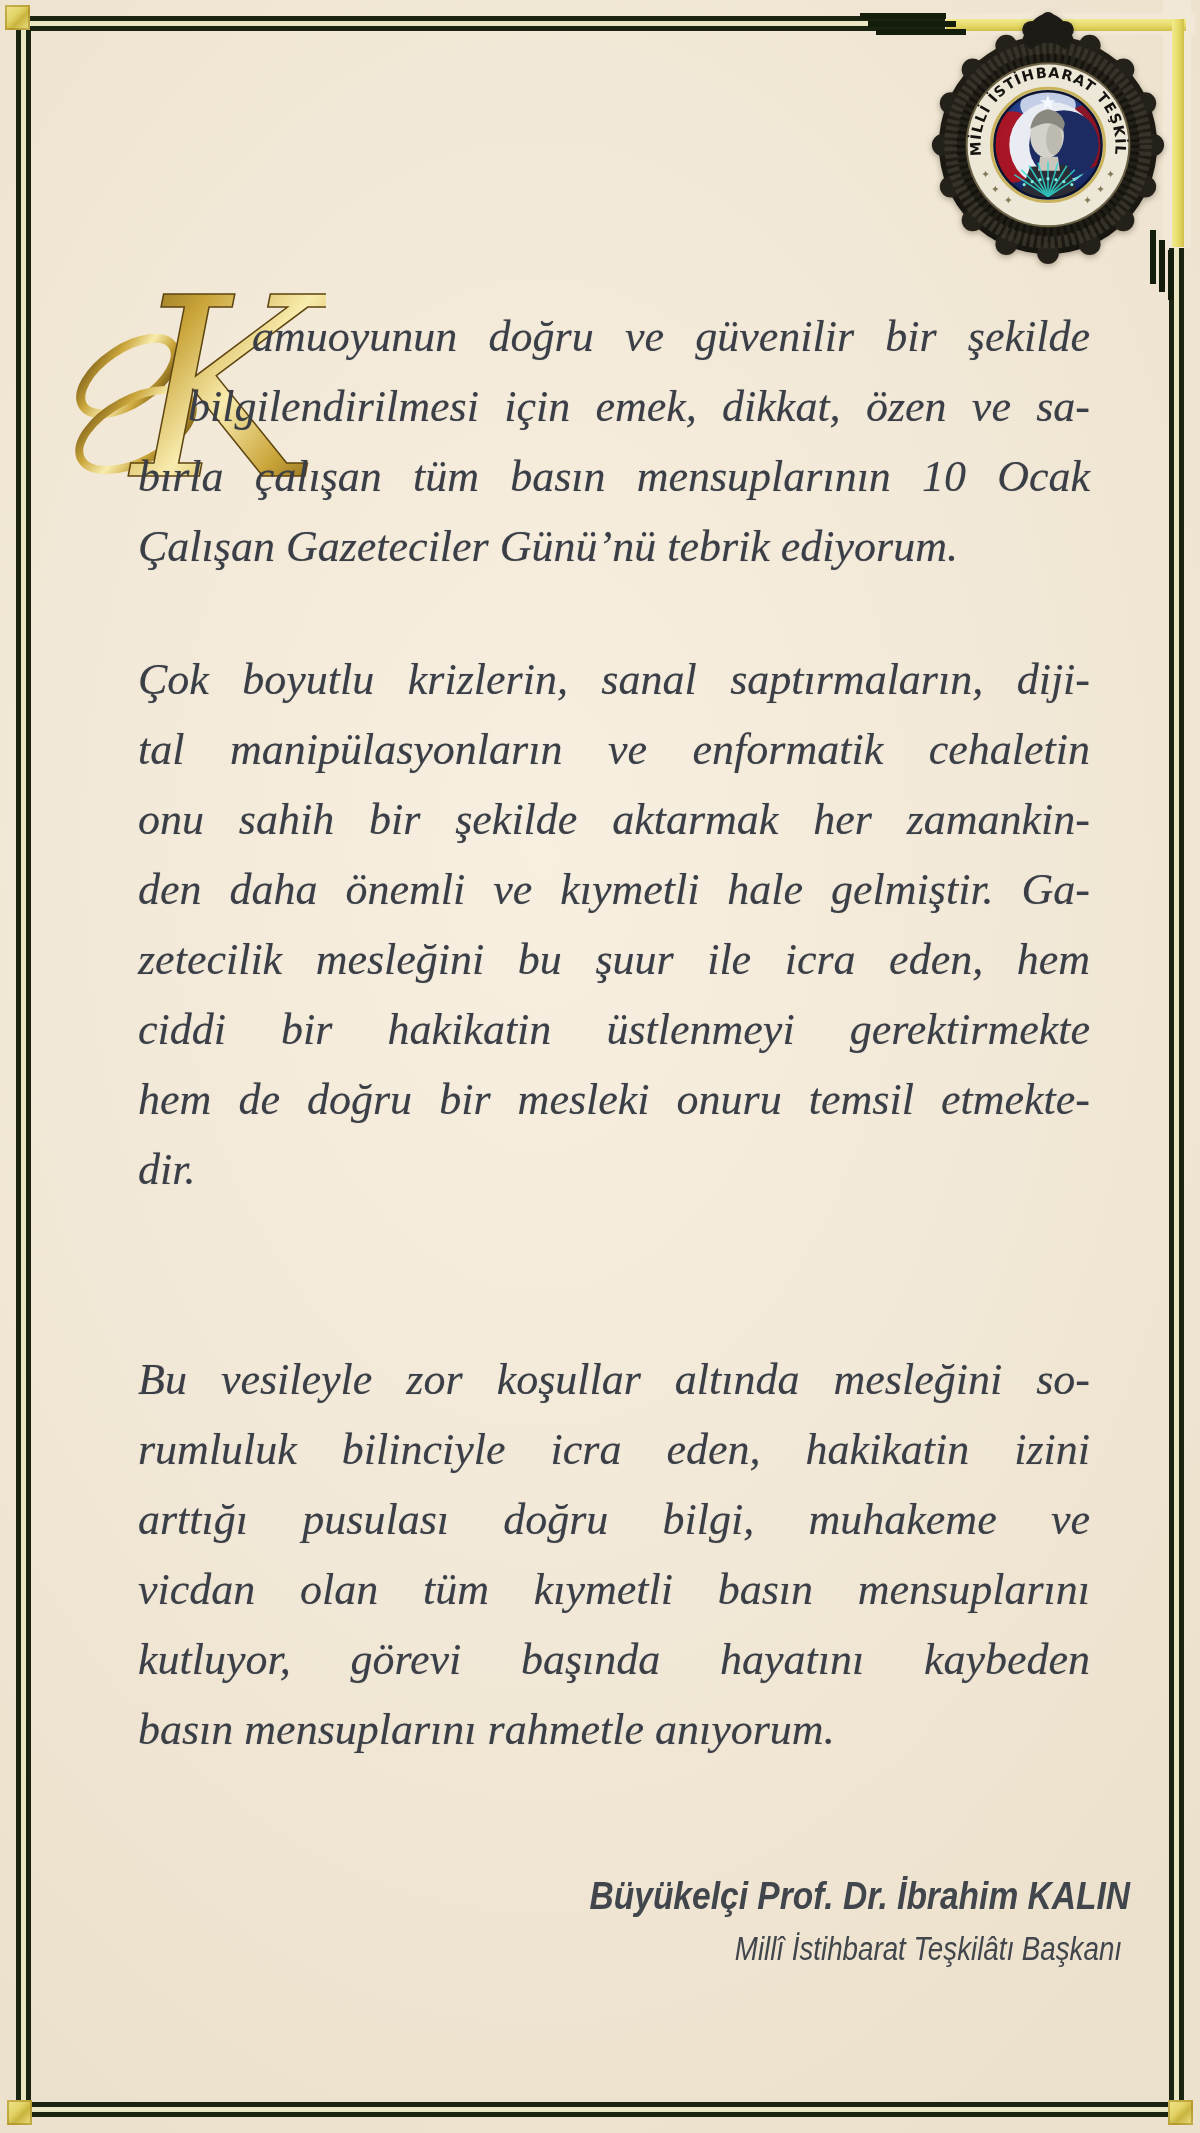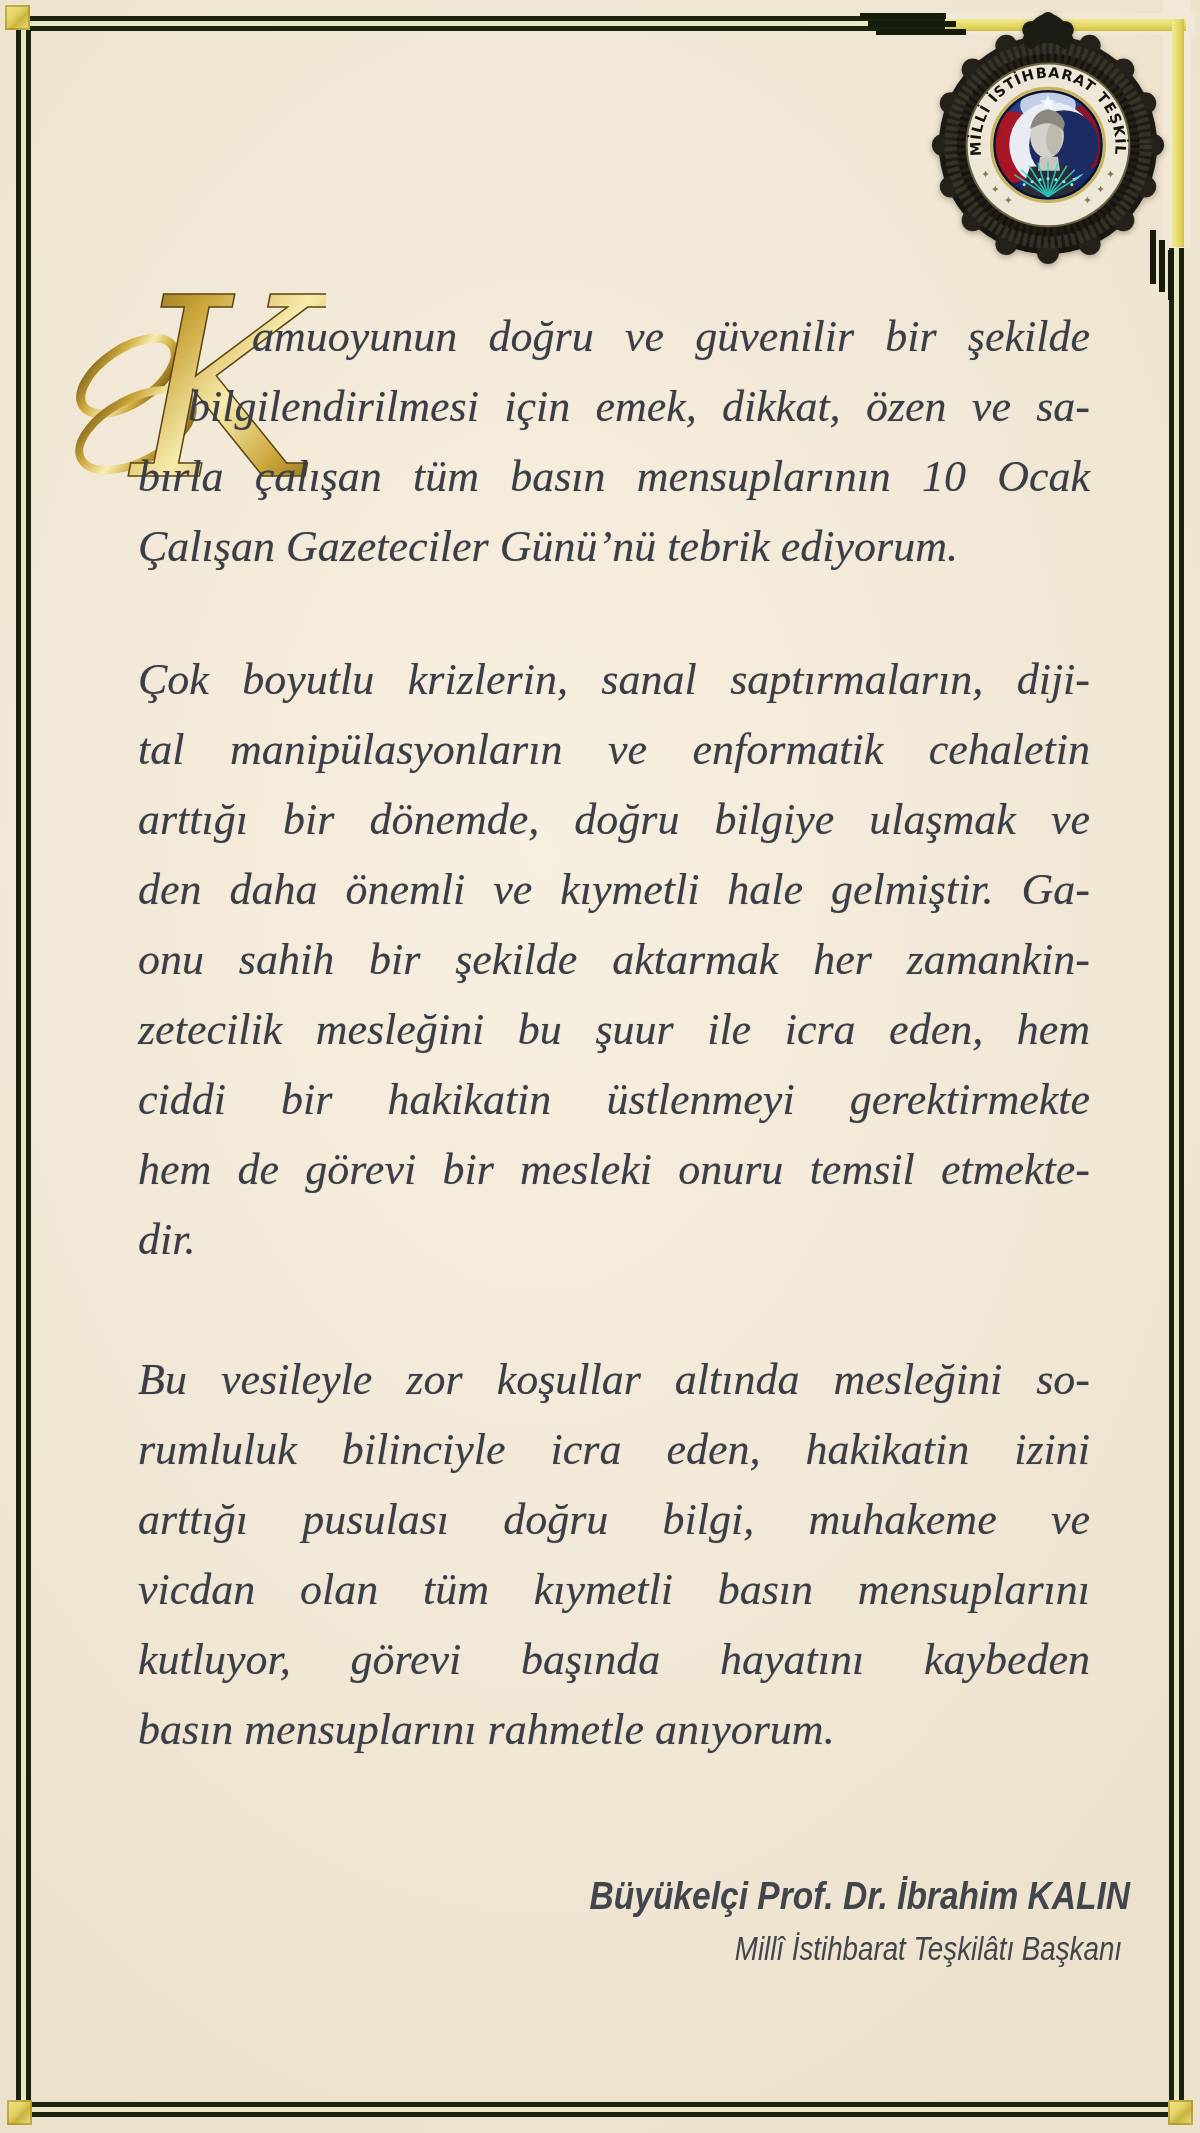--- a/index.html
+++ b/index.html
@@ -211,26 +211,25 @@
   <div class="para p1">
     <div class="tline jline pad1">amuoyunun doğru ve güvenilir bir şekilde</div>
     <div class="tline jline pad2">bilgilendirilmesi için emek, dikkat, özen ve sa-</div>
     <div class="tline jline">bırla çalışan tüm basın mensuplarının 10 Ocak</div>
     <div class="tline lline">Çalışan Gazeteciler Günü’nü tebrik ediyorum.</div>
   </div>
 
   <div class="para p2">
     <div class="tline jline">Çok boyutlu krizlerin, sanal saptırmaların, diji-</div>
     <div class="tline jline">tal manipülasyonların ve enformatik cehaletin</div>
-    <div class="tline jline">arttığı bir dönemde, doğru bilgiye ulaşmak ve</div>
+    <div class="tline jline">onu sahih bir şekilde aktarmak her zamankin-</div>
     <div class="tline jline">den daha önemli ve kıymetli hale gelmiştir. Ga-</div>
-    <div class="tline jline">onu sahih bir şekilde aktarmak her zamankin-</div>
     <div class="tline jline">zetecilik mesleğini bu şuur ile icra eden, hem</div>
     <div class="tline jline">ciddi bir hakikatin üstlenmeyi gerektirmekte</div>
-    <div class="tline jline">hem de görevi bir mesleki onuru temsil etmekte-</div>
+    <div class="tline jline">hem de doğru bir mesleki onuru temsil etmekte-</div>
     <div class="tline lline">dir.</div>
   </div>
 
   <div class="para p3">
     <div class="tline jline">Bu vesileyle zor koşullar altında mesleğini so-</div>
     <div class="tline jline">rumluluk bilinciyle icra eden, hakikatin izini</div>
     <div class="tline jline">arttığı pusulası doğru bilgi, muhakeme ve</div>
     <div class="tline jline">vicdan olan tüm kıymetli basın mensuplarını</div>
     <div class="tline jline">kutluyor, görevi başında hayatını kaybeden</div>
     <div class="tline lline">basın mensuplarını rahmetle anıyorum.</div>

